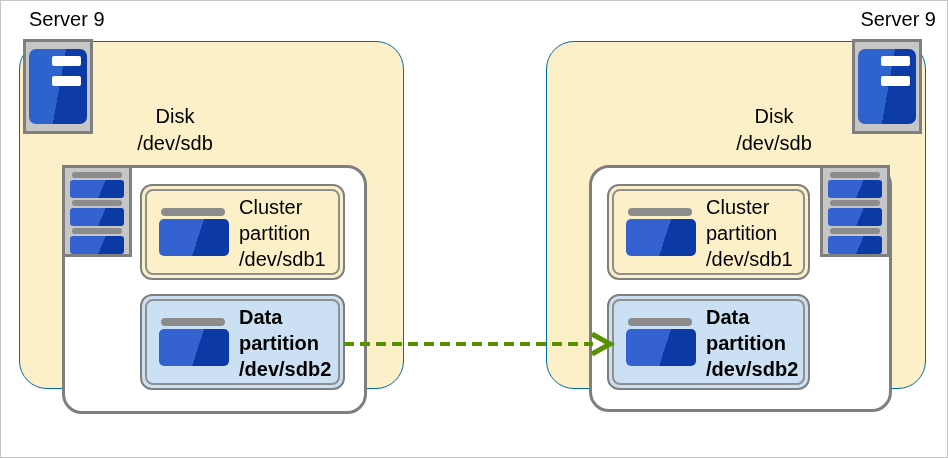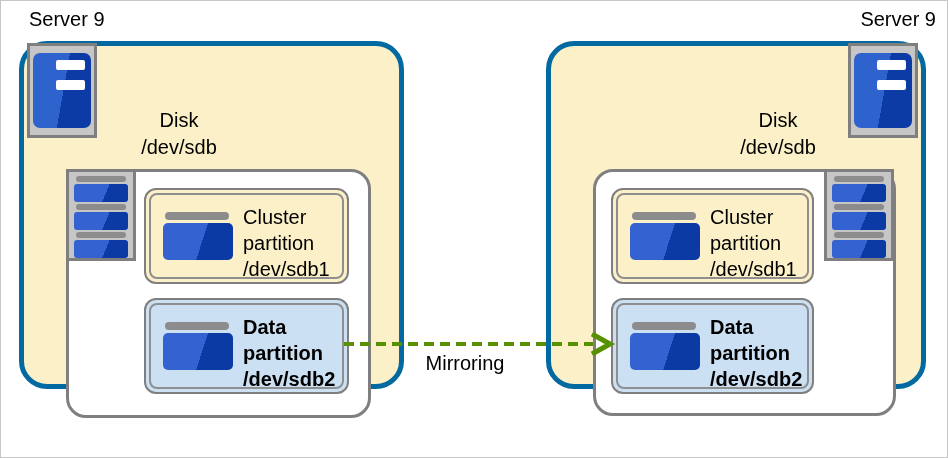--- a/index.html
+++ b/index.html
@@ -8,21 +8,21 @@
     position:relative;width:948px;height:458px;background:#ffffff;
     border:1px solid #c6c6c6;overflow:hidden;
     font-family:"Liberation Sans", sans-serif;color:#000;
   }
   .server-title{position:absolute;top:6px;font-size:20px;line-height:24px;}
   .server-title.s1{left:28px;}
   .server-title.s2{left:795px;width:140px;text-align:right;}
 
   .server-box{
     position:absolute;top:40px;height:348px;
-    background:#FCF0C8;border:5px solid #0369a1;border-radius:28px;
+    background:#FCF0C8;border:1px solid #0369a1;border-radius:28px;
   }
   .server-box.s1{left:18px;width:385px;}
   .server-box.s2{left:545px;width:380px;}
 
   .icon-box{
     position:absolute;background:#c6c6c6;border:3px solid #7f7f7f;
   }
   .server-icon{width:70px;height:95px;top:-3px;}
   .server-icon.left{left:3px;}
   .server-icon.right{right:3px;}
@@ -63,21 +63,21 @@
   .partition.cluster{top:142px;background:#FCF0C8;}
   .partition.data{top:252px;background:#CBE0F2;font-weight:bold;}
   .s1 .partition{left:120px;width:205px;}
   .s2 .partition{left:60px;width:203px;}
 
   .p-icon{width:70px;flex:0 0 70px;margin-right:10px;}
   .p-icon .pill{width:64px;height:8px;margin-left:2px;background:#8c8c8c;border-radius:4px;}
   .p-icon .slab{width:70px;height:37px;margin-top:3px;border-radius:5px;
     background:linear-gradient(108deg,#3463D1 55%,#0C3AA4 55%);}
 
-  .p-text{font-size:20px;line-height:26px;padding-top:13px;}
+  .p-text{font-size:20px;line-height:26px;padding-top:1px;}
 
   .arrow-svg{position:absolute;left:338px;top:327px;width:280px;height:32px;overflow:visible;}
   .mirroring-label{position:absolute;left:396px;top:351px;width:136px;text-align:center;font-size:20px;}
 </style>
 </head>
 <body>
 
 <div class="canvas">
 
   <div class="server-title s1">Server 9</div>
@@ -186,15 +186,14 @@
           <div>/dev/sdb2</div>
         </div>
       </div>
     </div>
   </div>
 
   <svg class="arrow-svg" viewBox="0 0 280 32">
     <line x1="5" y1="16" x2="254" y2="16" stroke="#579100" stroke-width="4" stroke-dasharray="10 6"></line>
     <path d="M253 6 L271 16 L253 26" fill="none" stroke="#579100" stroke-width="5" stroke-linejoin="miter"></path>
   </svg>
-  <div class="mirroring-label">Mirroring</div>
 
 </div>
 
 </body></html>

